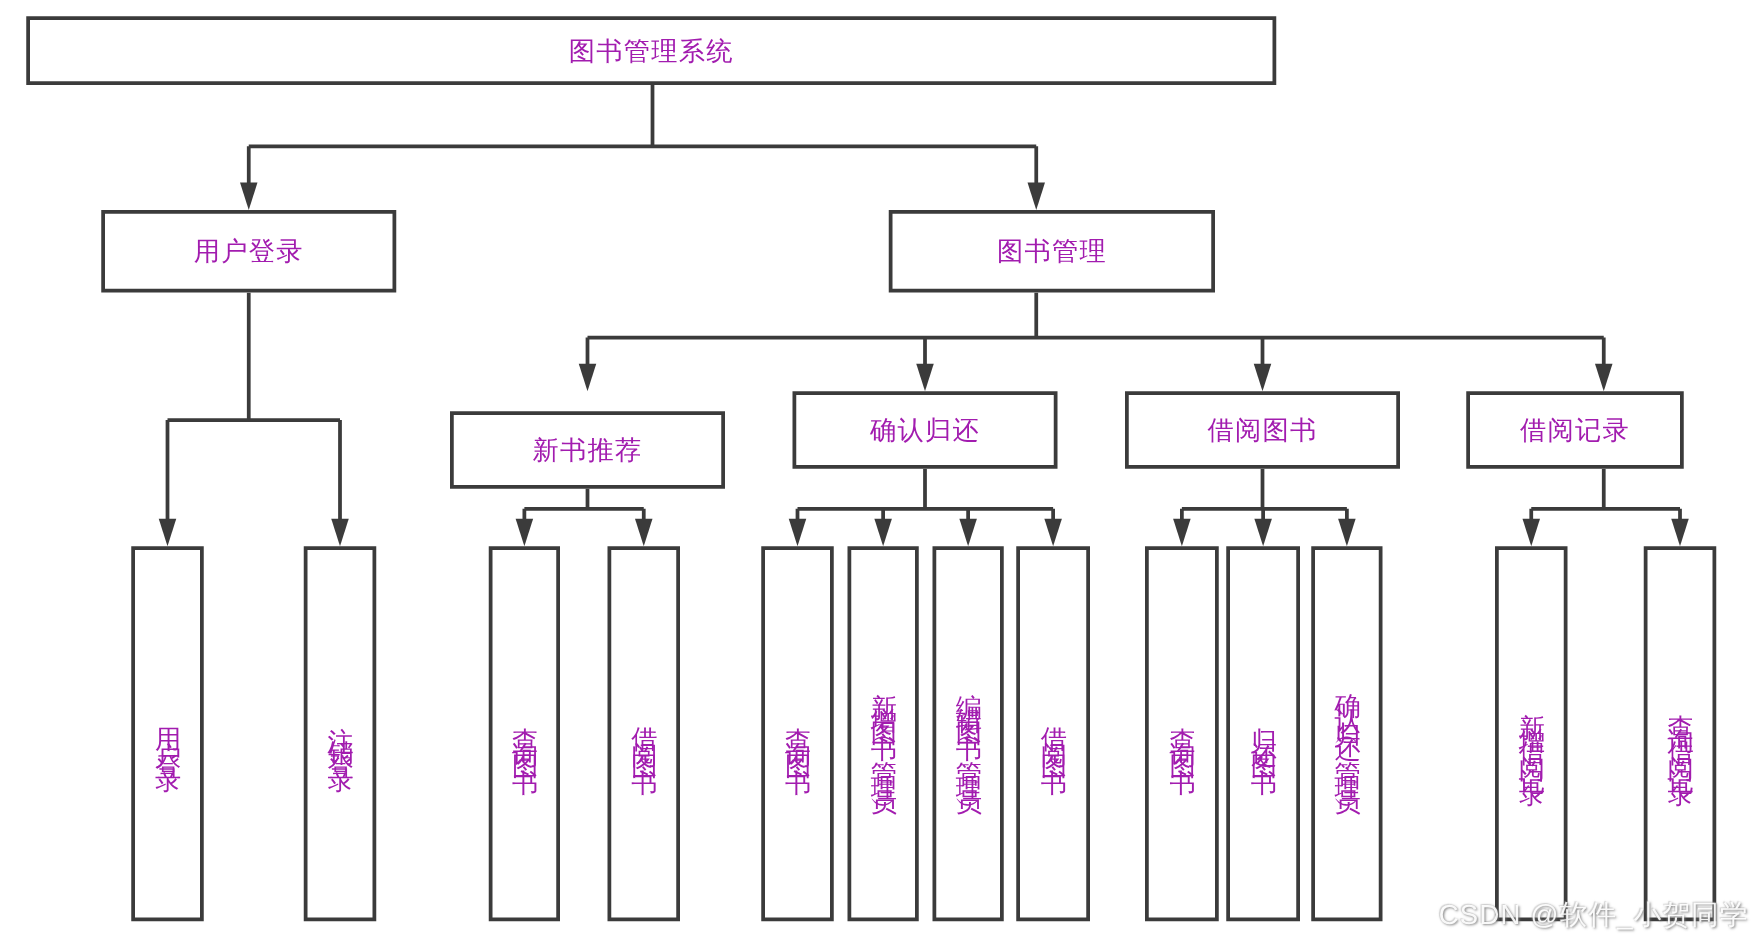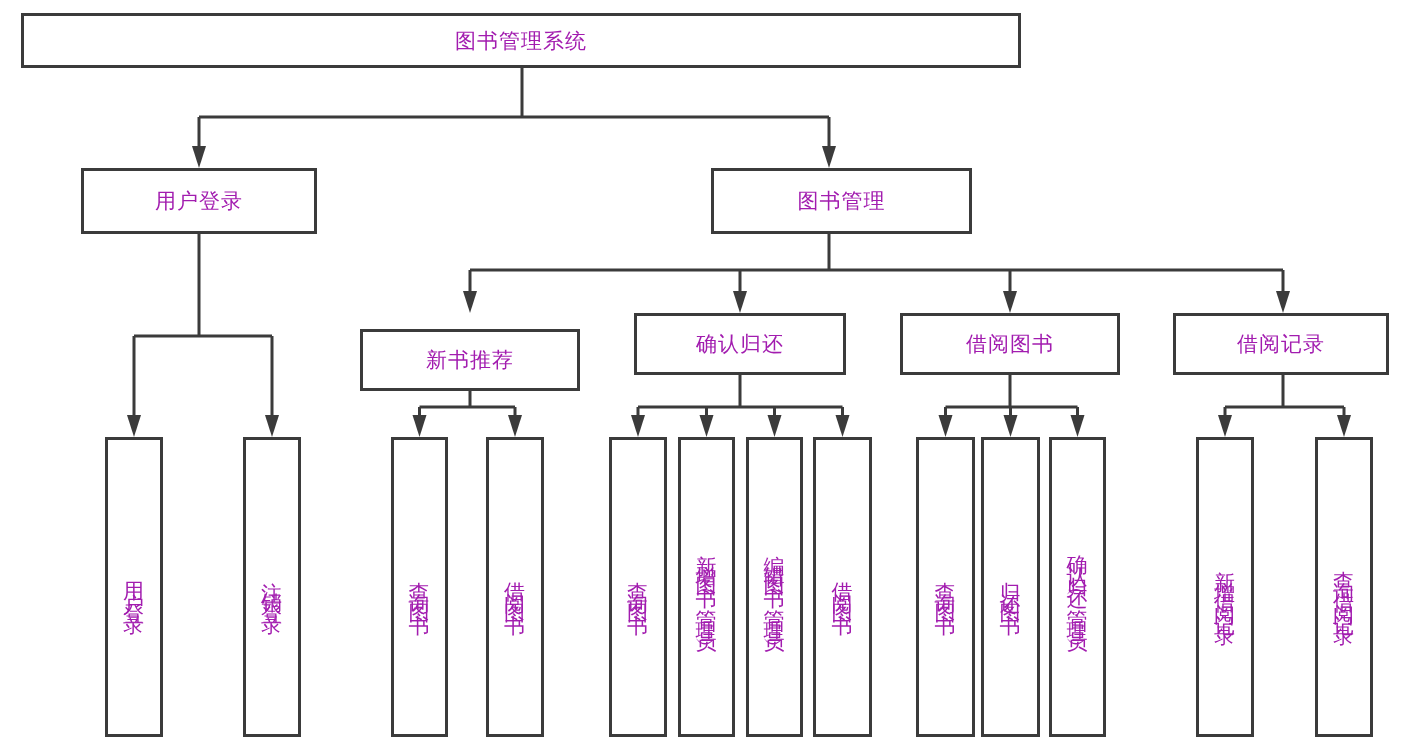--- a/index.html
+++ b/index.html
@@ -100,21 +100,21 @@
 
   <div class="box hbox" style="left:360px; top:313px; width:220px; height:62px;margin-top:16px;">
     <span>新书推荐</span>
   </div>
   <div class="box hbox" style="left:634px; top:313px; width:212px; height:62px;">
     <span>确认归还</span>
   </div>
   <div class="box hbox" style="left:900px; top:313px; width:220px; height:62px;">
     <span>借阅图书</span>
   </div>
-  <div class="box hbox" style="left:1173px; top:313px; width:216px; height:62px;">
+  <div class="box hbox" style="left:1173px; top:313px; width:174px; height:62px;">
     <span>借阅记录</span>
   </div>
 
   <div class="box vbox" style="left:105px; top:437px; width:58px; height:300px;">
     <span>用户登录</span>
   </div>
   <div class="box vbox" style="left:243px; top:437px; width:58px; height:300px;">
     <span>注销登录</span>
   </div>
 
@@ -148,14 +148,15 @@
     <span>确认归还（管理员）</span>
   </div>
 
   <div class="box vbox" style="left:1196px; top:437px; width:58px; height:300px;">
     <span>新增借阅记录</span>
   </div>
   <div class="box vbox" style="left:1315px; top:437px; width:58px; height:300px;">
     <span>查询借阅记录</span>
   </div>
 
+  <div class="watermark">CSDN @软件_小贺同学</div>
 
 </div>
 
 </body></html>

